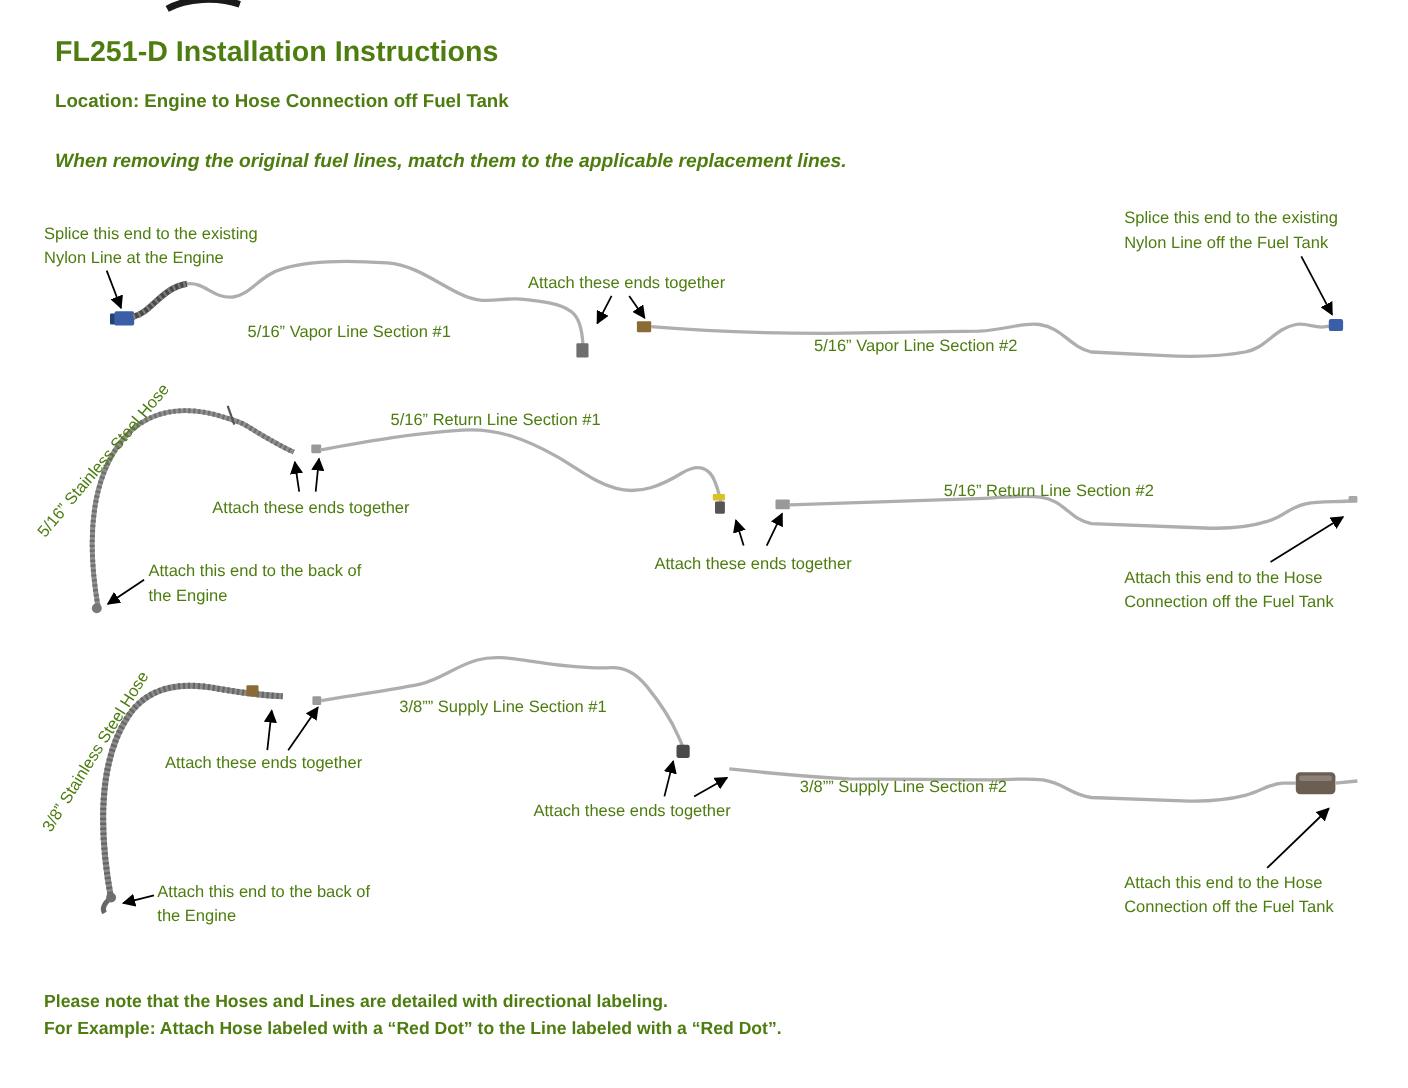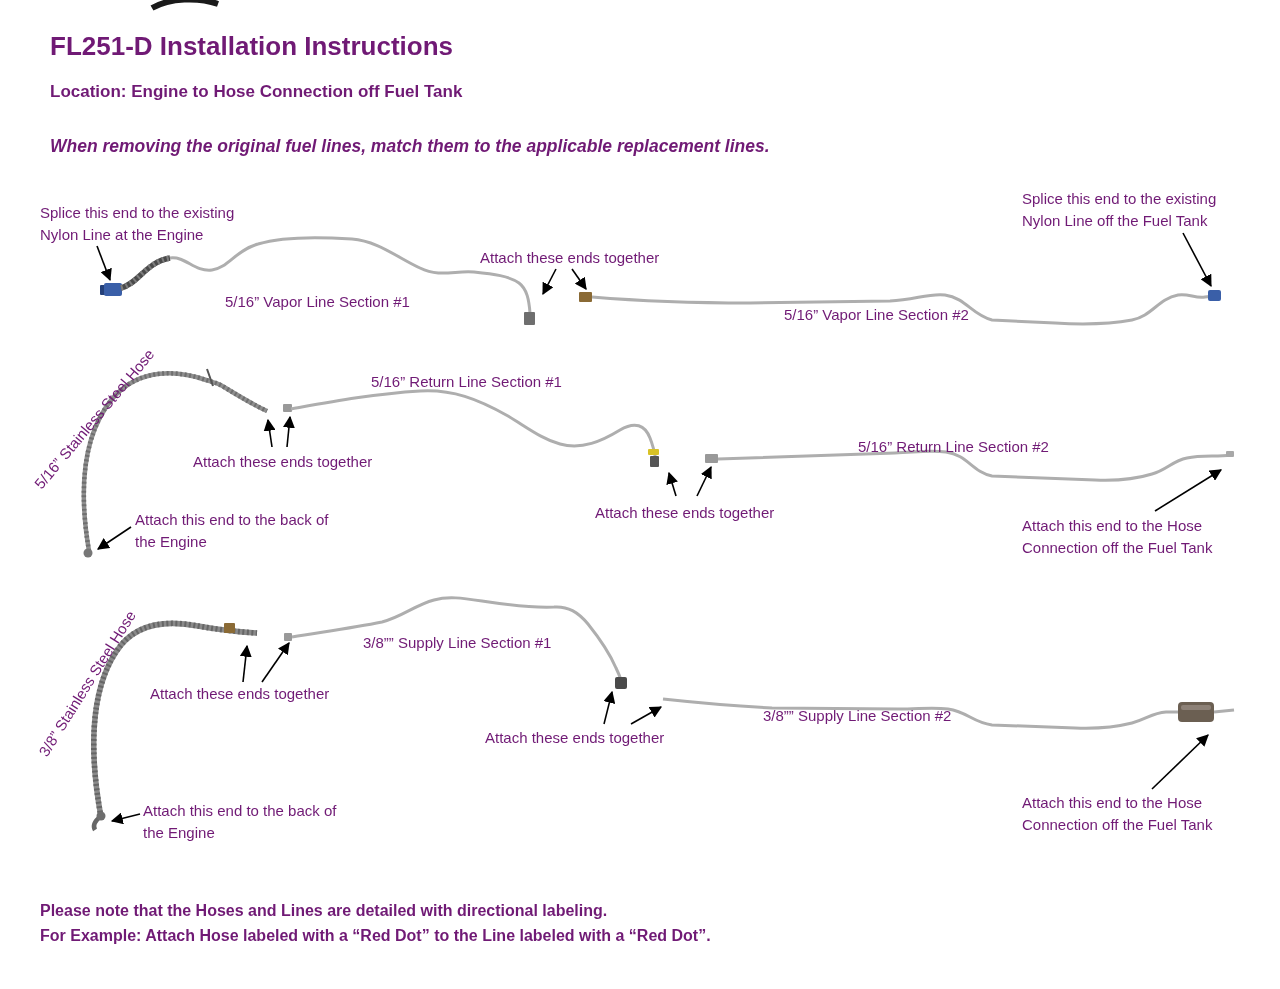--- a/index.html
+++ b/index.html
@@ -2,21 +2,21 @@
 <html><head>
 <meta charset="utf-8">
 <style>
   html, body { margin: 0; padding: 0; background: #ffffff; }
   .page {
     position: relative;
     width: 1280px;
     height: 957px;
     background: #ffffff;
     font-family: "Liberation Sans", sans-serif;
-    color: #701a75;
+    color: #4d7c0f;
     overflow: hidden;
   }
   svg.diagram { position: absolute; left: 0; top: 0; }
   .title    { position: absolute; font-size: 26px; font-weight: bold; white-space: nowrap; }
   .subtitle { position: absolute; font-size: 17px; font-weight: bold; white-space: nowrap; }
   .intro    { position: absolute; font-size: 17.5px; font-weight: bold; white-space: nowrap; font-style: italic; }
   .note     { position: absolute; font-size: 16px; font-weight: bold; white-space: nowrap; }
   .label {
     position: absolute;
     font-size: 15px;
@@ -133,39 +133,39 @@
   <div class="title" style="left:50px; top:31px;">FL251-D Installation Instructions</div>
 
   <div class="subtitle" style="left:50px; top:82px;text-align:center;">Location: Engine to Hose Connection off Fuel Tank</div>
 
   <div class="intro" style="left:50px; top:136px;">When removing the original fuel lines, match them to the applicable replacement lines.</div>
 
   <div class="label" style="left:40px; top:202px;">Splice this end to the existing
 Nylon Line at the Engine</div>
   <div class="label" style="left:225px; top:291px;">5/16” Vapor Line Section #1</div>
   <div class="label" style="left:480px; top:247px;">Attach these ends together</div>
-  <div class="label" style="left:784px; top:304px;">5/16” Vapor Line Section #2</div>
+  <div class="label" style="left:740px; top:304px;">5/16” Vapor Line Section #2</div>
   <div class="label" style="left:1022px; top:188px;">Splice this end to the existing
 Nylon Line off the Fuel Tank</div>
 
   <div class="label rotated" style="left:46px; top:472px; transform:rotate(-50deg);">5/16” Stainless Steel Hose</div>
-  <div class="label" style="left:371px; top:371px;">5/16” Return Line Section #1</div>
+  <div class="label" style="left:355px; top:371px;">5/16” Return Line Section #1</div>
   <div class="label" style="left:193px; top:451px;">Attach these ends together</div>
   <div class="label" style="left:135px; top:509px;">Attach this end to the back of
 the Engine</div>
   <div class="label" style="left:595px; top:502px;">Attach these ends together</div>
   <div class="label" style="left:858px; top:436px;text-align:right;">5/16” Return Line Section #2</div>
   <div class="label" style="left:1022px; top:515px;">Attach this end to the Hose
 Connection off the Fuel Tank</div>
 
   <div class="label rotated" style="left:52px; top:739px; transform:rotate(-58deg);">3/8” Stainless Steel Hose</div>
   <div class="label" style="left:363px; top:632px;">3/8”” Supply Line Section #1</div>
   <div class="label" style="left:150px; top:683px;">Attach these ends together</div>
   <div class="label" style="left:485px; top:727px;">Attach these ends together</div>
-  <div class="label" style="left:763px; top:705px;">3/8”” Supply Line Section #2</div>
+  <div class="label" style="left:727px; top:705px;">3/8”” Supply Line Section #2</div>
   <div class="label" style="left:143px; top:800px;">Attach this end to the back of
 the Engine</div>
   <div class="label" style="left:1022px; top:792px;">Attach this end to the Hose
 Connection off the Fuel Tank</div>
 
   <div class="note" style="left:40px; top:927px;">For Example: Attach Hose labeled with a “Red Dot” to the Line labeled with a “Red Dot”.</div>
   <div class="note" style="left:40px; top:902px;">Please note that the Hoses and Lines are detailed with directional labeling.</div>
 
 </div>
 

